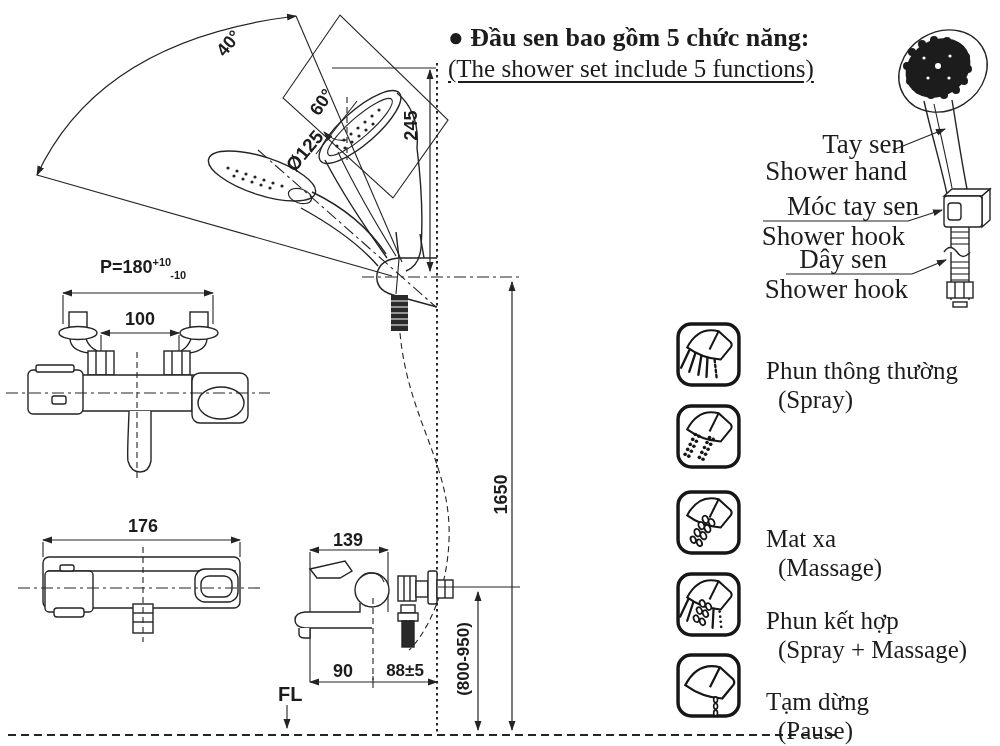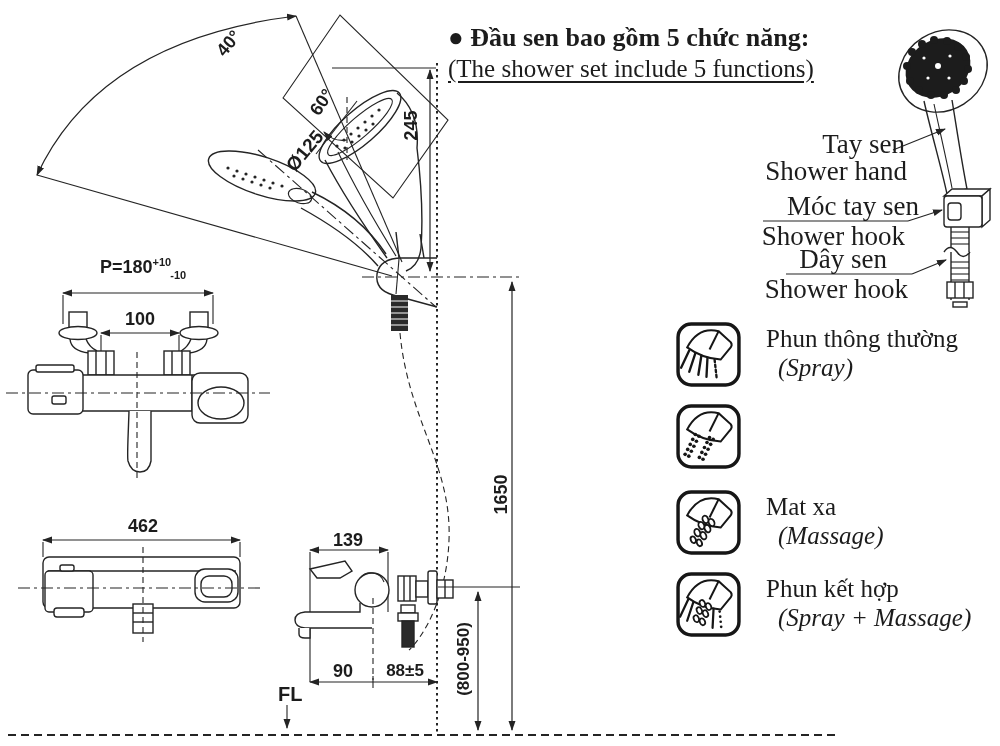--- a/index.html
+++ b/index.html
@@ -26,22 +26,22 @@
   .title .l1{font-size:26px;font-weight:bold;white-space:nowrap;}
   .title .l1 .u{text-underline-offset:4px;}
   .title .l2{font-size:25px;text-decoration:underline;
              text-underline-offset:4px;white-space:nowrap;}
   
   .pl{position:absolute;font-size:27px;line-height:1;text-align:right;white-space:nowrap;}
   
   .frow{position:absolute;left:675px;display:flex;align-items:flex-start;}
   .ficon{position:static;flex:0 0 auto;}
   .ftext{margin-left:24px;padding-top:4px;}
-  .fvi{font-size:25px;line-height:1.15;white-space:nowrap;}
-  .fen{font-size:25px;font-style:italic;line-height:1.15;padding-left:12px;white-space:nowrap;}
+  .fvi{font-size:25px;line-height:1.15;white-space:nowrap;margin-top:32px;}
+  .fen{font-size:25px;line-height:1.15;padding-left:12px;white-space:nowrap;}
 </style>
 </head>
 <body>
 
 <div class="canvas">
 
   <svg width="1000" height="746" viewBox="0 0 1000 746">
     <defs>
       <marker id="ar" markerWidth="11" markerHeight="9" refX="9" refY="4.5" orient="auto-start-reverse" markerUnits="userSpaceOnUse">
         <path d="M0,1 L10,4.5 L0,8 Z" fill="#242424"></path>
@@ -299,21 +299,21 @@
   <div class="pl" style="left:725px;top:223px;width:180px">Shower hook</div>
   <div class="pl" style="left:745px;top:246px;width:142px">Dây sen</div>
   <div class="pl" style="left:728px;top:276px;width:180px">Shower hook</div>
 
   <div class="dl r50" style="left:203px;top:33px;width:52px">40°</div>
   <div class="dl r56" style="left:296px;top:92px;width:52px">60°</div>
   <div class="dl r50" style="left:272px;top:140px;width:66px;font-size:19px">Ø125</div>
   <div class="dl r90" style="left:384px;top:115px;width:54px">245</div>
   <div class="dl" style="left:100px;top:256px;text-align:left"><span>P=180</span><sup>+10</sup><sub>-10</sub></div>
   <div class="dl" style="left:114px;top:309px;width:52px">100</div>
-  <div class="dl" style="left:117px;top:516px;width:52px">462</div>
+  <div class="dl" style="left:117px;top:516px;width:52px">176</div>
   <div class="dl" style="left:322px;top:530px;width:52px">139</div>
   <div class="dl" style="left:325px;top:661px;width:36px">90</div>
   <div class="dl" style="left:380px;top:661px;width:50px;font-size:17px">88±5</div>
   <div class="dl r90" style="left:419px;top:649px;width:90px;font-size:17px">(800-950)</div>
   <div class="dl r90" style="left:474px;top:484px;width:54px">1650</div>
   <div class="dl" style="left:278px;top:683px;font-size:20px">FL</div>
 
   <div class="frow" style="top:321px">
     <svg class="ficon" width="67" height="67" viewBox="0 0 66 66">
       <rect x="3" y="3" width="60" height="60" rx="13" fill="#fff" stroke="#161616" stroke-width="3.4"></rect>
@@ -417,14 +417,32 @@
         <circle cx="45" cy="50" r="1.3"></circle>
           <circle cx="45.5" cy="55" r="1.3"></circle>
       </g>
     </svg>
     <div class="ftext">
       <div class="fvi">Phun kết hợp</div>
       <div class="fen">(Spray + Massage)</div>
     </div>
   </div>
 
+  <div class="frow" style="top:652px">
+    <svg class="ficon" width="67" height="67" viewBox="0 0 66 66">
+      <rect x="3" y="3" width="60" height="60" rx="13" fill="#fff" stroke="#161616" stroke-width="3.4"></rect>
+      <g stroke="#161616" stroke-width="2" fill="#fff" transform="translate(-3,4) scale(1.1)">
+        <path d="M12,26 Q23,5 43,10 L55,21 Q57,24 54,27 L45,38 Q27,37 12,26 Z"></path>
+        <line x1="43" y1="10" x2="34" y2="28"></line>
+      </g>
+      <g stroke="#161616" stroke-width="1.6" fill="#fff">
+        <ellipse cx="40" cy="47" rx="1.9" ry="2.8"></ellipse>
+        <ellipse cx="40" cy="53.5" rx="1.9" ry="2.8"></ellipse>
+        <ellipse cx="40" cy="60" rx="1.9" ry="2.8"></ellipse>
+      </g>
+    </svg>
+    <div class="ftext">
+      <div class="fvi">Tạm dừng</div>
+      <div class="fen">(Pause)</div>
+    </div>
+  </div>
 
 </div>
 
 </body></html>

